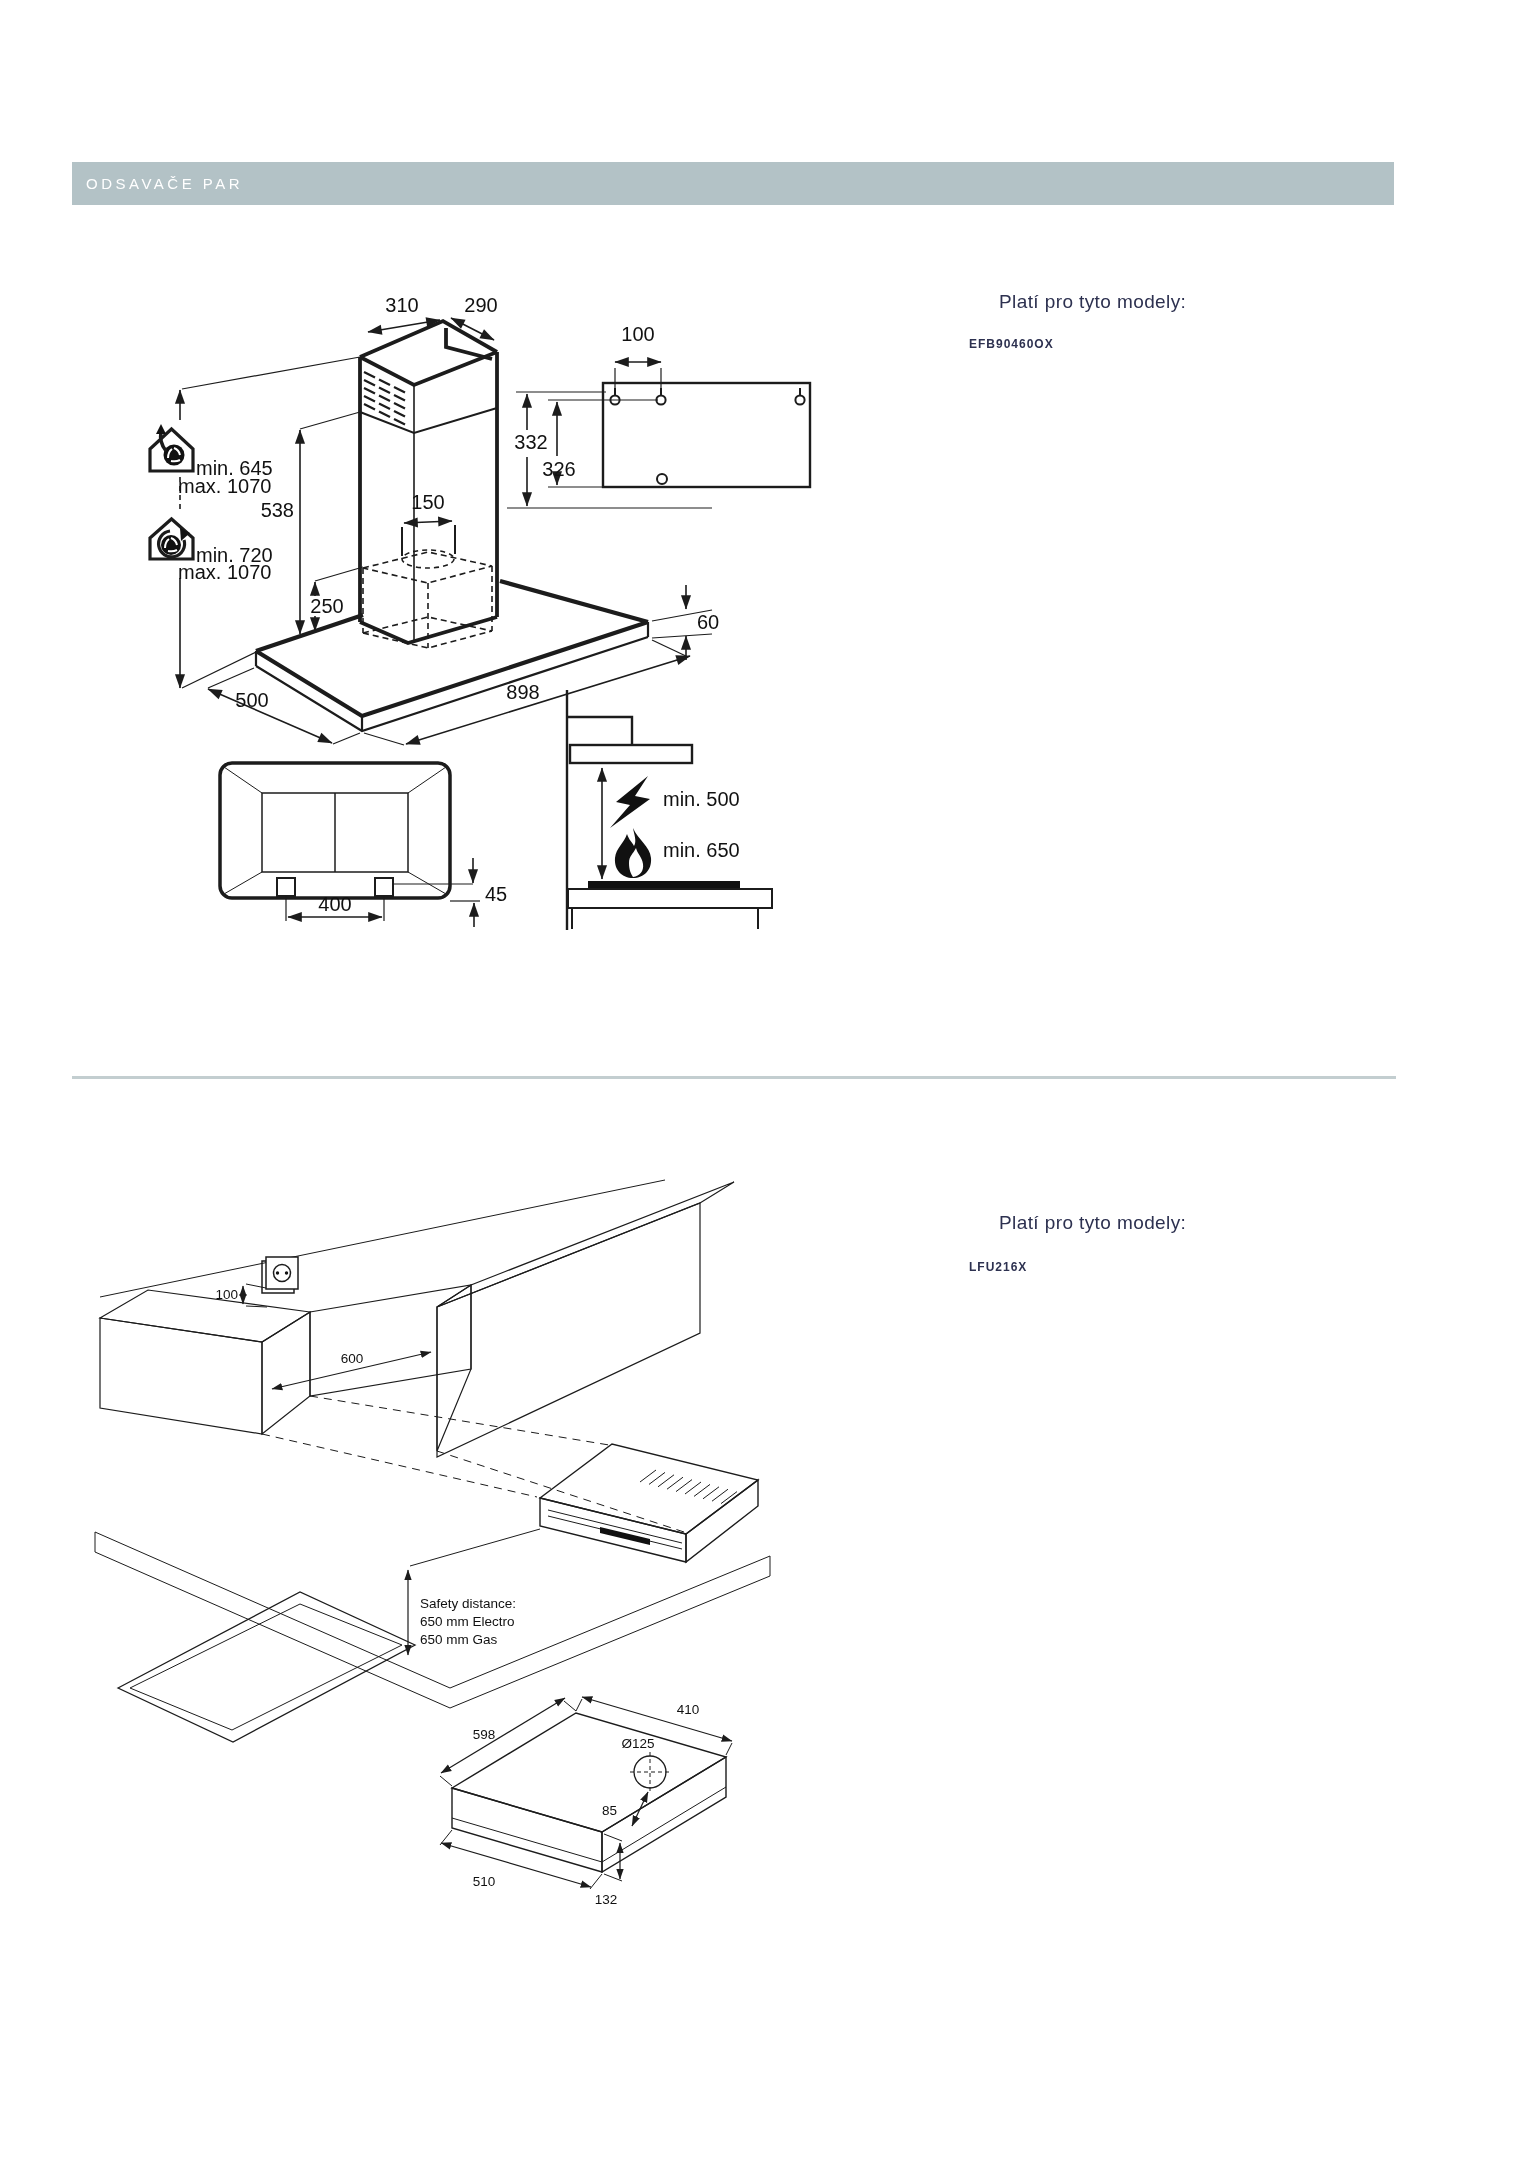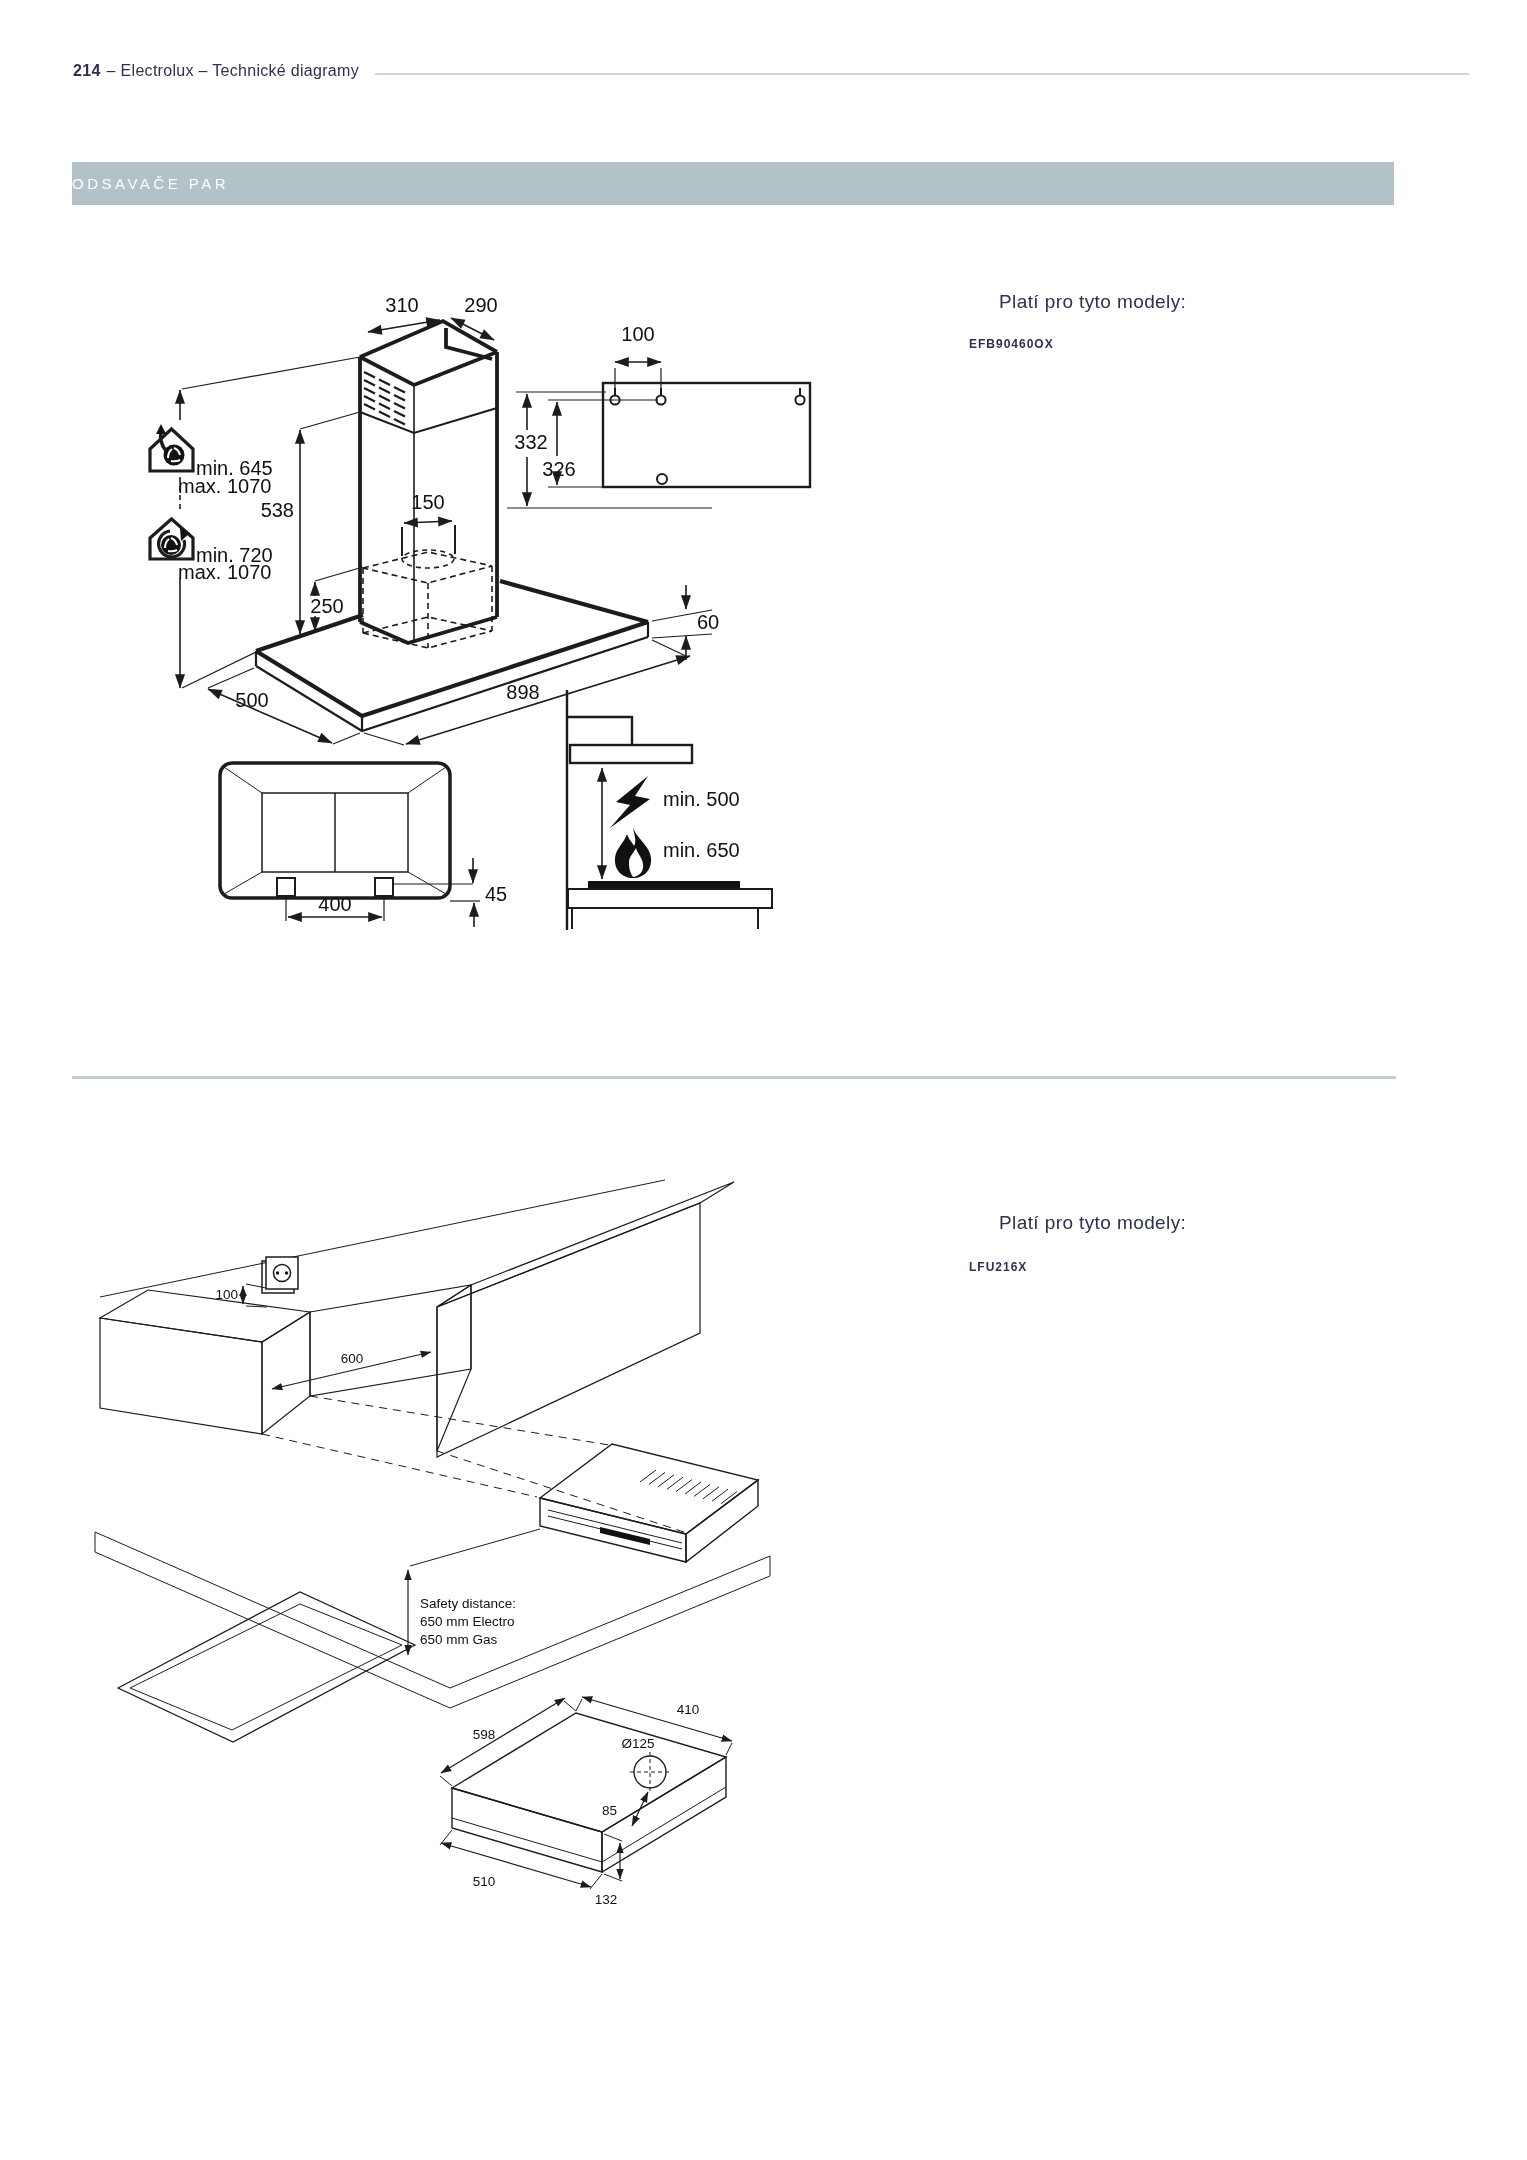--- a/index.html
+++ b/index.html
@@ -7,44 +7,39 @@
         font-family:"Liberation Sans",sans-serif;}
   
   .hdr{position:absolute;left:73px;top:62px;right:58px;display:flex;align-items:center;
        color:var(--navy,#2d3150);font-size:16px;letter-spacing:.3px;}
   .hdr .num{font-weight:bold;}
   .hdr .ttl{margin-left:6px;white-space:pre;}
   .hdr .rule{flex:1;border-top:2px solid var(--rule,#ccd7d8);margin-left:16px;margin-top:6px;}
   
   .banner{position:absolute;left:72px;top:162px;width:1322px;height:43px;
           background:var(--banner_bg,#b3c2c6);display:flex;align-items:center;}
-  .banner span{color:#fff;font-size:15px;letter-spacing:3.5px;}
+  .banner span{color:#fff;font-size:15px;letter-spacing:3.5px;padding-left:14px;}
   
   .applies{position:absolute;left:999px;color:var(--navy,#2d3150);font-size:19px;letter-spacing:.4px;}
   .model{position:absolute;left:969px;color:var(--navy,#2d3150);font-size:12px;font-weight:bold;letter-spacing:1px;}
   .a1{top:291px;} .m1{top:337px;} .a2{top:1212px;} .m2{top:1260px;}
   .divider{position:absolute;left:72px;top:1076px;width:1324px;height:3px;background:var(--divider,#c3ced0);}
   
   svg{position:absolute;}
   svg path,svg line,svg rect,svg circle,svg ellipse,svg polyline{stroke:#1c1c1c;fill:none;}
   svg .fill{fill:#111;stroke:none;}
   svg .wfill{fill:#fff;stroke:none;}
   svg text{fill:#111;stroke:none;font-family:"Liberation Sans",sans-serif;}
   .d1{font-size:20px;} .d2{font-size:13.5px;}
 </style>
 </head>
 <body>
 
 <div class="page">
 
-  <div class="hdr">
-    <span class="num">214</span>
-    <span class="ttl">– Electrolux – Technické diagramy</span>
-    <span class="rule"></span>
-  </div>
 
   <div class="banner">
     <span>ODSAVAČE PAR</span>
   </div>
 
   <div class="applies a1">Platí pro tyto modely:</div>
   <div class="model m1">EFB90460OX</div>
 
   <svg style="left:80px;top:200px;" width="750" height="745" viewBox="80 200 750 745">
     <defs>

